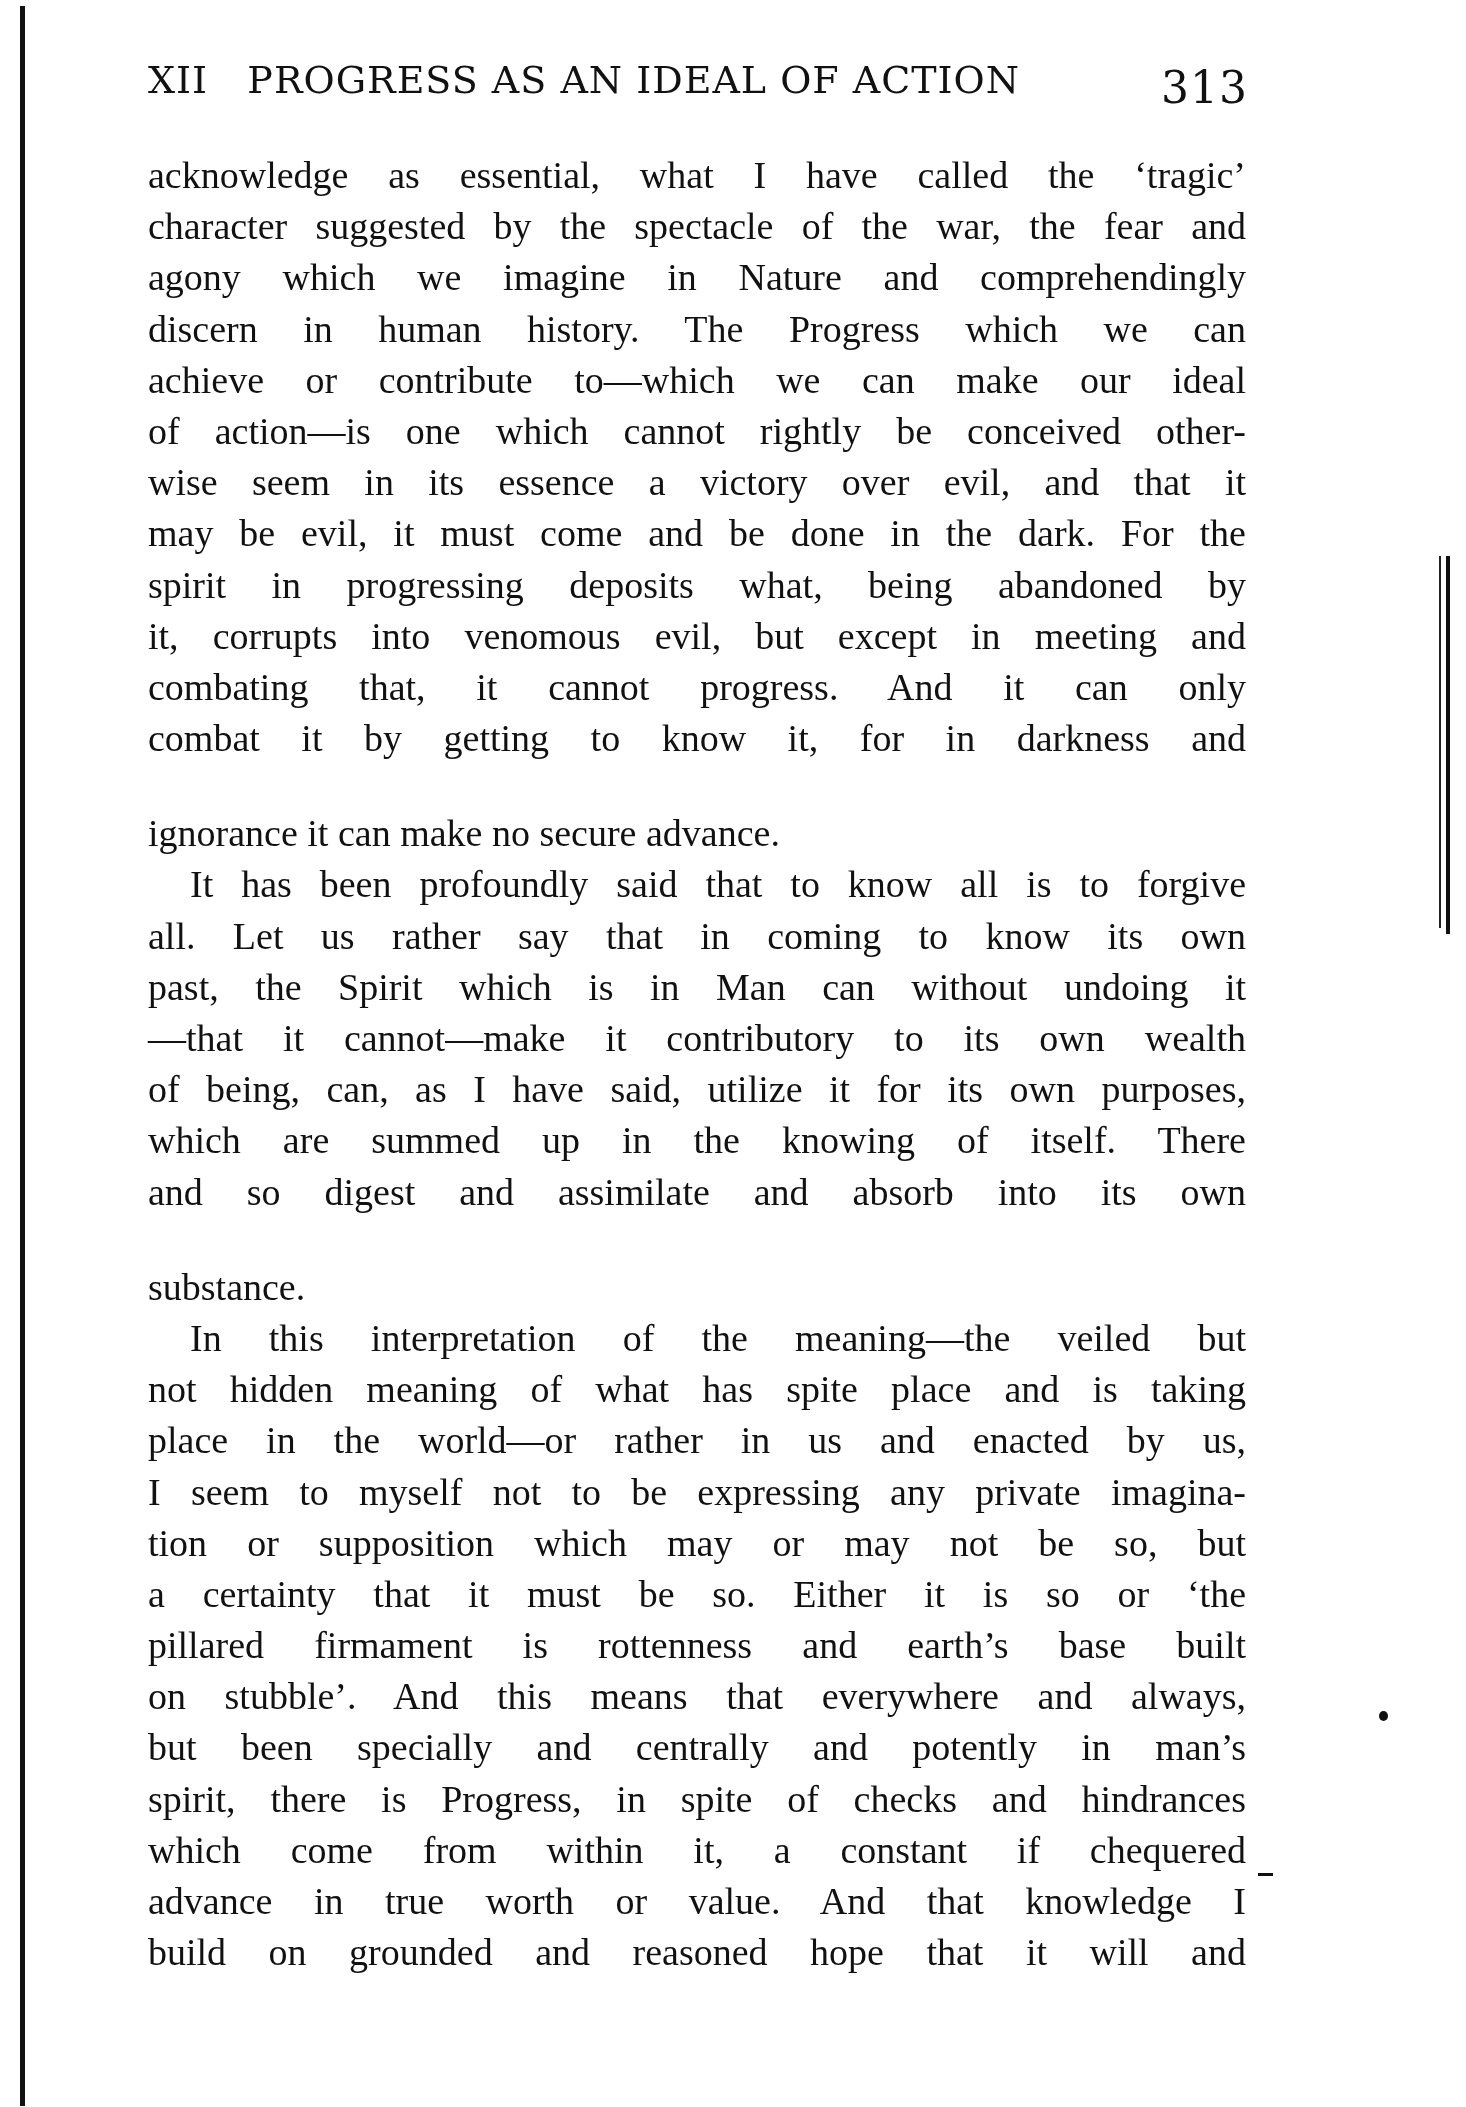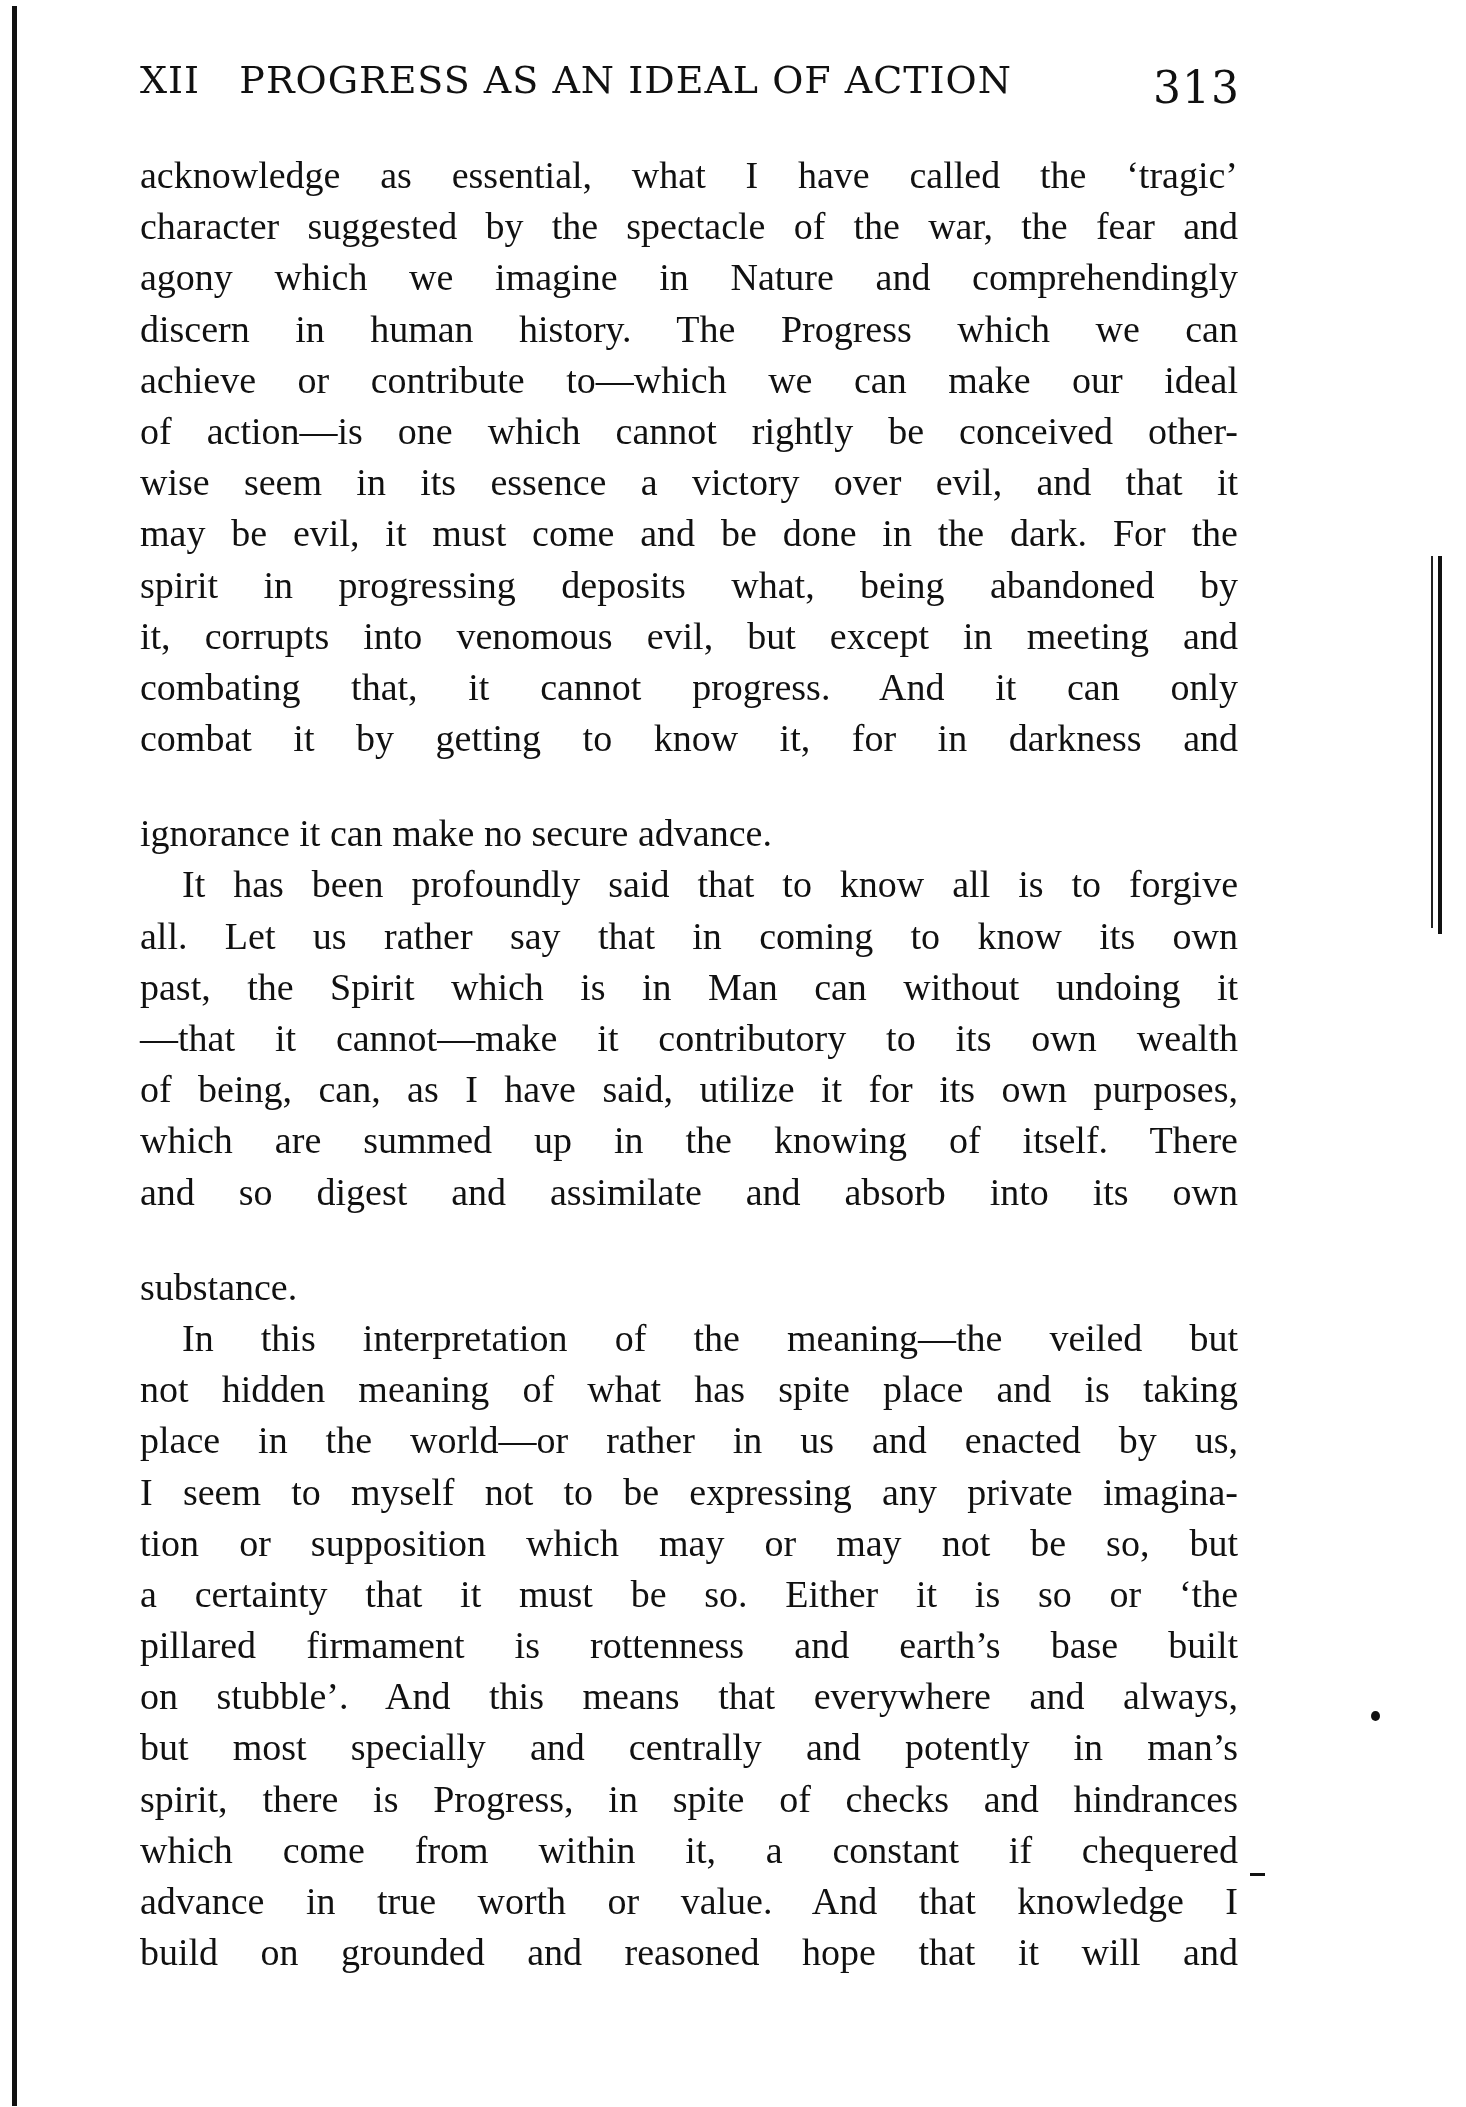--- a/index.html
+++ b/index.html
@@ -1,17 +1,17 @@
 <!DOCTYPE html>
 <html><head>
 <meta charset="utf-8">
 <style>
   html, body { margin: 0; padding: 0; background: #ffffff; }
   body { width: 1466px; height: 2107px; position: relative; overflow: hidden; }
-  .page { position: absolute; left: 0; top: 0; width: 1302px; height: 2107px; background: #ffffff; color: #111; }
+  .page { position: absolute; left: 8px; top: 0; width: 1302px; height: 2107px; background: #ffffff; color: #111; }
   .left-border { position: absolute; left: 12px; top: 6px; width: 5px; height: 2100px; background: #111; }
   .right-mark-1 { position: absolute; left: 1431px; top: 556px; width: 2px; height: 372px; background: #222; }
   .right-mark-2 { position: absolute; left: 1438px; top: 556px; width: 4px; height: 378px; background: #111; }
   .speck { position: absolute; left: 1371px; top: 1711px; width: 9px; height: 10px; border-radius: 50%; background: #111; }
   .hyphen-mark { position: absolute; left: 1250px; top: 1873px; width: 15px; height: 3px; background: #111; }
   .header { position: absolute; left: 140px; top: 58px; width: 1100px; height: 50px;
             font-family: "DejaVu Serif", "Liberation Serif", serif; font-size: 38px; letter-spacing: 1px; color: #111; white-space: nowrap; }
   .header .running { position: absolute; left: 0; top: 0; }
   .header .pageno { position: absolute; right: 0; top: 4px; font-size: 44px; margin-left: 46px; }
   .body-text { position: absolute; left: 140px; top: 150px; width: 1098px;
@@ -65,20 +65,20 @@
       </div>
       <div>
         <span class="line indent">In this interpretation of the meaning—the veiled but</span>
         <span class="line">not hidden meaning of what has spite place and is taking</span>
         <span class="line">place in the world—or rather in us and enacted by us,</span>
         <span class="line">I seem to myself not to be expressing any private imagina-</span>
         <span class="line">tion or supposition which may or may not be so, but</span>
         <span class="line">a certainty that it must be so.  Either it is so or ‘the</span>
         <span class="line">pillared firmament is rottenness and earth’s base built</span>
         <span class="line">on stubble’.  And this means that everywhere and always,</span>
-        <span class="line">but most specially and centrally and potently in man’s</span>
+        <span class="line">but been specially and centrally and potently in man’s</span>
         <span class="line">spirit, there is Progress, in spite of checks and hindrances</span>
         <span class="line">which come from within it, a constant if chequered</span>
         <span class="line">advance in true worth or value.  And that knowledge I</span>
         <span class="line">build on grounded and reasoned hope that it will and</span>
       </div>
     </div>
 </div>
 
 </body></html>

